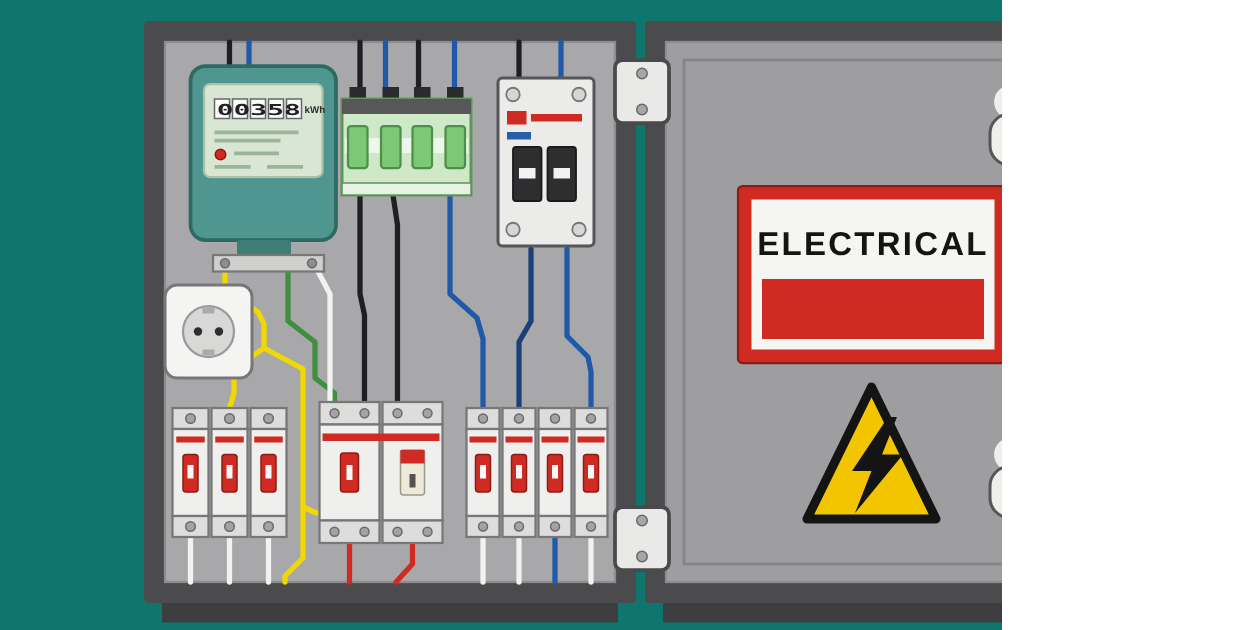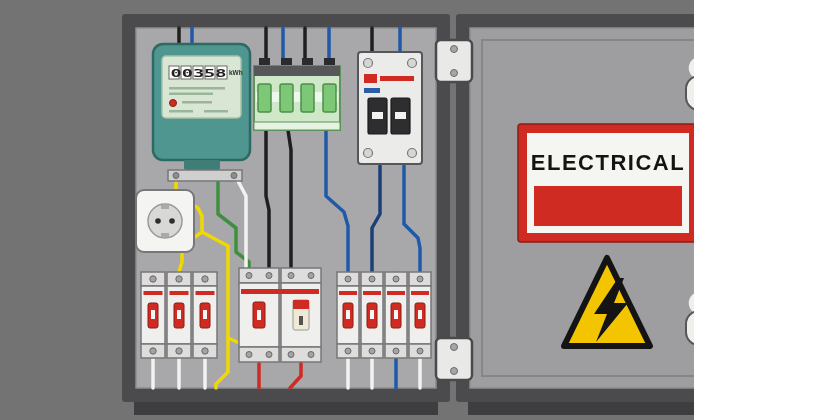--- a/index.html
+++ b/index.html
@@ -1,16 +1,16 @@
 <!DOCTYPE html>
 <html><head>
 <meta charset="utf-8">
 <style>
   html,body{margin:0;padding:0;background:#ffffff;}
-  .stage{position:relative;width:668px;height:420px;background:#737373;overflow:hidden;padding-left:26px;}
+  .stage{position:relative;width:668px;height:420px;background:#0f766e;overflow:hidden;}
   svg{display:block;}
   text{font-family:"Liberation Sans",sans-serif;}
   .sign-text{font-size:22px;font-weight:700;letter-spacing:1.5px;fill:#141414;}
   .digits{font-family:"DejaVu Sans Mono",monospace;font-size:10px;font-weight:700;fill:#222;}
   .unit{font-size:6.5px;fill:#2e2e2e;font-weight:700;}
   .wire{fill:none;stroke-width:3.5;stroke-linecap:round;stroke-linejoin:round;}
 </style>
 </head>
 <body>
 

